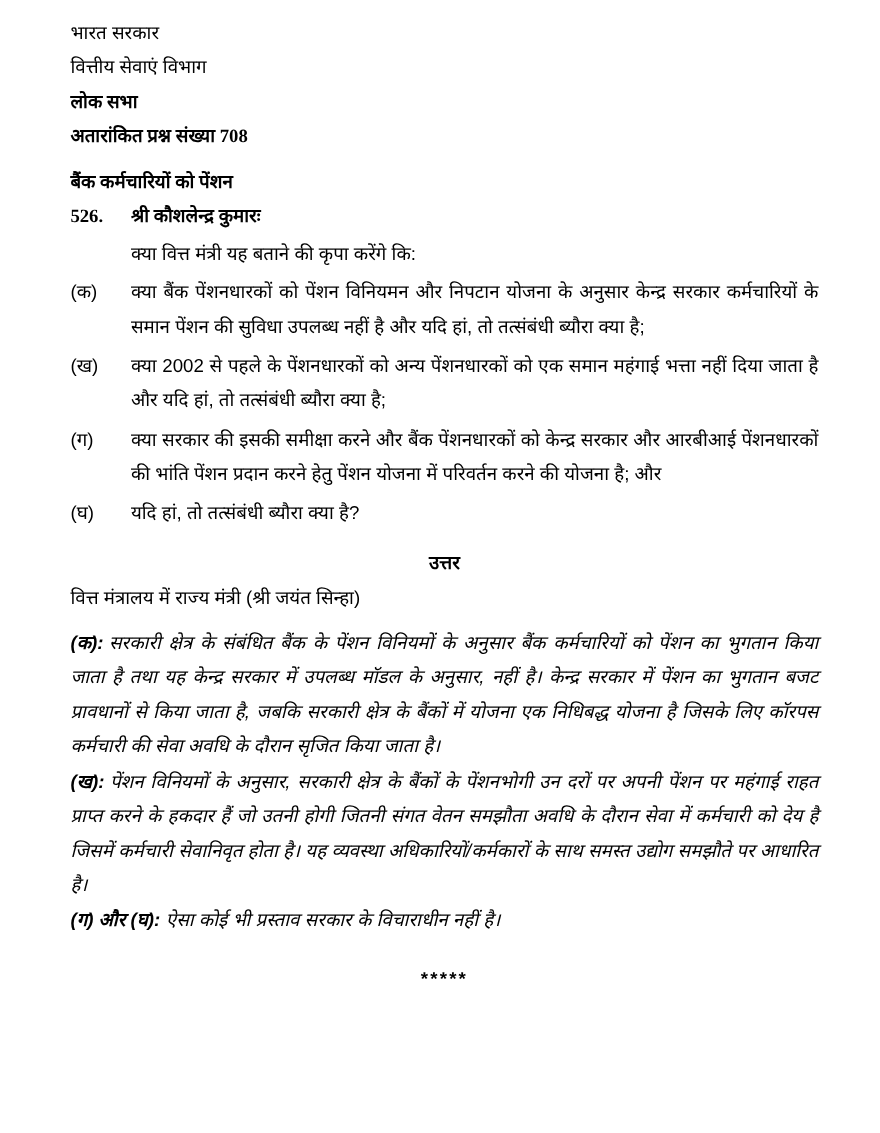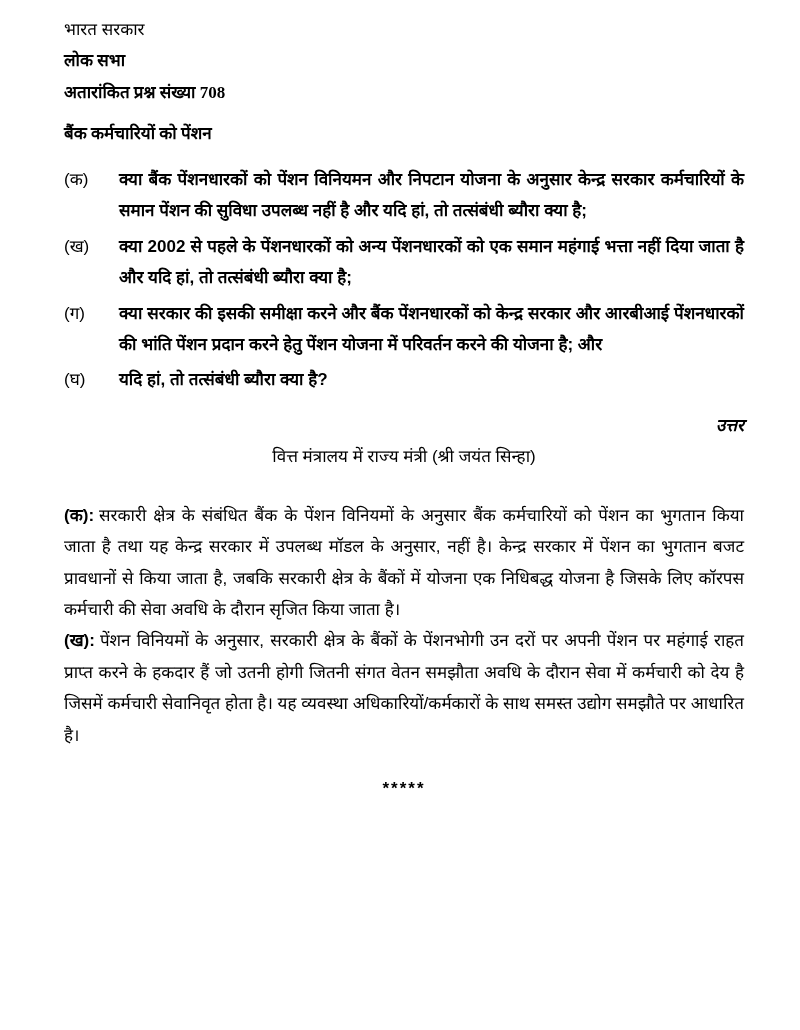--- a/index.html
+++ b/index.html
@@ -12,63 +12,70 @@
   }
   .page {
     width: 800px;
     min-height: 1030px;
     margin: 0 auto;
     background: #ffffff;
     padding: 14px 56px 20px 64px;
   }
   .bold { font-weight: bold; font-family: Liberation Serif, serif; }
   .doc-header .h-line { text-align: left; }
-  .doc-header .subject { margin-top: 10px; margin-bottom: 14px; }
+  .doc-header .subject { margin-top: 10px; }
   .q-row {
     display: grid;
     grid-template-columns: 55px 1fr;
     margin-bottom: 2px;
   }
   .q-intro {
     margin-left: 55px;
     margin-bottom: 4px;
   }
   .q-item {
     display: grid;
     grid-template-columns: 55px 1fr;
     margin-bottom: 4px;
   }
-  .q-item-text { text-align: justify; font-weight: bold; }
-  .ans-heading { text-align: right; font-weight: bold; margin-top: 14px; font-style: italic; }
-  .ans-minister { text-align: center; margin-bottom: 27px; }
+  .q-item-text { text-align: justify; }
+  .ans-heading { text-align: center; font-weight: bold; margin-top: 14px; }
+  .ans-minister { text-align: left; margin-bottom: 10px; }
   .ans-para {
     text-align: justify;
+    font-style: italic;
   }
   .ans-label { font-weight: bold; margin-right: 5px; }
   .footer-sep {
     text-align: center;
     margin-top: 22px;
     letter-spacing: 2px;
     font-weight: bold;
   }
 </style>
 </head>
 <body>
 
 <div class="page">
 
   <header class="doc-header">
     <div class="h-line">भारत सरकार</div>
+    <div class="h-line">वित्तीय सेवाएं विभाग</div>
     <div class="h-line bold">लोक सभा</div>
     <div class="h-line bold">अतारांकित प्रश्न संख्या 708</div>
     <div class="h-line bold subject">बैंक कर्मचारियों को पेंशन</div>
   </header>
 
   <section>
+    <div class="q-row">
+      <span class="bold">526.</span>
+      <span class="bold">श्री कौशलेन्द्र कुमारः</span>
+    </div>
 
+    <div class="q-intro">क्या वित्त मंत्री यह बताने की कृपा करेंगे कि:</div>
 
     <div class="q-item">
       <span class="q-item-label">(क)</span>
       <span class="q-item-text">क्या बैंक पेंशनधारकों को पेंशन विनियमन और निपटान योजना के अनुसार केन्द्र सरकार कर्मचारियों के समान पेंशन की सुविधा उपलब्ध नहीं है और यदि हां, तो तत्संबंधी ब्यौरा क्या है;</span>
     </div>
 
     <div class="q-item">
       <span class="q-item-label">(ख)</span>
       <span class="q-item-text">क्या 2002 से पहले के पेंशनधारकों को अन्य पेंशनधारकों को एक समान महंगाई भत्ता नहीं दिया जाता है और यदि हां, तो तत्संबंधी ब्यौरा क्या है;</span>
     </div>
@@ -89,17 +96,20 @@
     <div class="ans-minister">वित्त मंत्रालय में राज्य मंत्री (श्री जयंत सिन्हा)</div>
 
     <p class="ans-para">
       <span class="ans-label">(क):</span><span>सरकारी क्षेत्र के संबंधित बैंक के पेंशन विनियमों के अनुसार बैंक कर्मचारियों को पेंशन का भुगतान किया जाता है तथा यह केन्द्र सरकार में उपलब्ध मॉडल के अनुसार, नहीं है। केन्द्र सरकार में पेंशन का भुगतान बजट प्रावधानों से किया जाता है, जबकि सरकारी क्षेत्र के बैंकों में योजना एक निधिबद्ध योजना है जिसके लिए कॉरपस कर्मचारी की सेवा अवधि के दौरान सृजित किया जाता है।</span>
     </p>
 
     <p class="ans-para">
       <span class="ans-label">(ख):</span><span>पेंशन विनियमों के अनुसार, सरकारी क्षेत्र के बैंकों के पेंशनभोगी उन दरों पर अपनी पेंशन पर महंगाई राहत प्राप्त करने के हकदार हैं जो उतनी होगी जितनी संगत वेतन समझौता अवधि के दौरान सेवा में कर्मचारी को देय है जिसमें कर्मचारी सेवानिवृत होता है। यह व्यवस्था अधिकारियों/कर्मकारों के साथ समस्त उद्योग समझौते पर आधारित है।</span>
     </p>
 
+    <p class="ans-para">
+      <span class="ans-label">(ग) और (घ):</span><span>ऐसा कोई भी प्रस्ताव सरकार के विचाराधीन नहीं है।</span>
+    </p>
   </section>
 
   <div class="footer-sep">*****</div>
 
 </div>
 
 </body></html>

